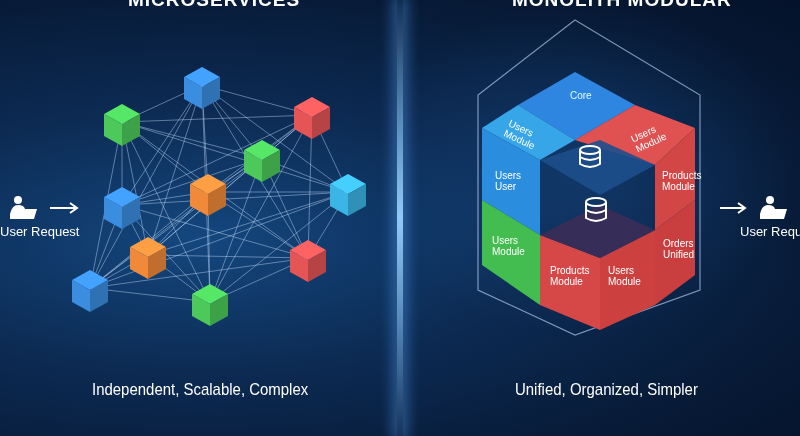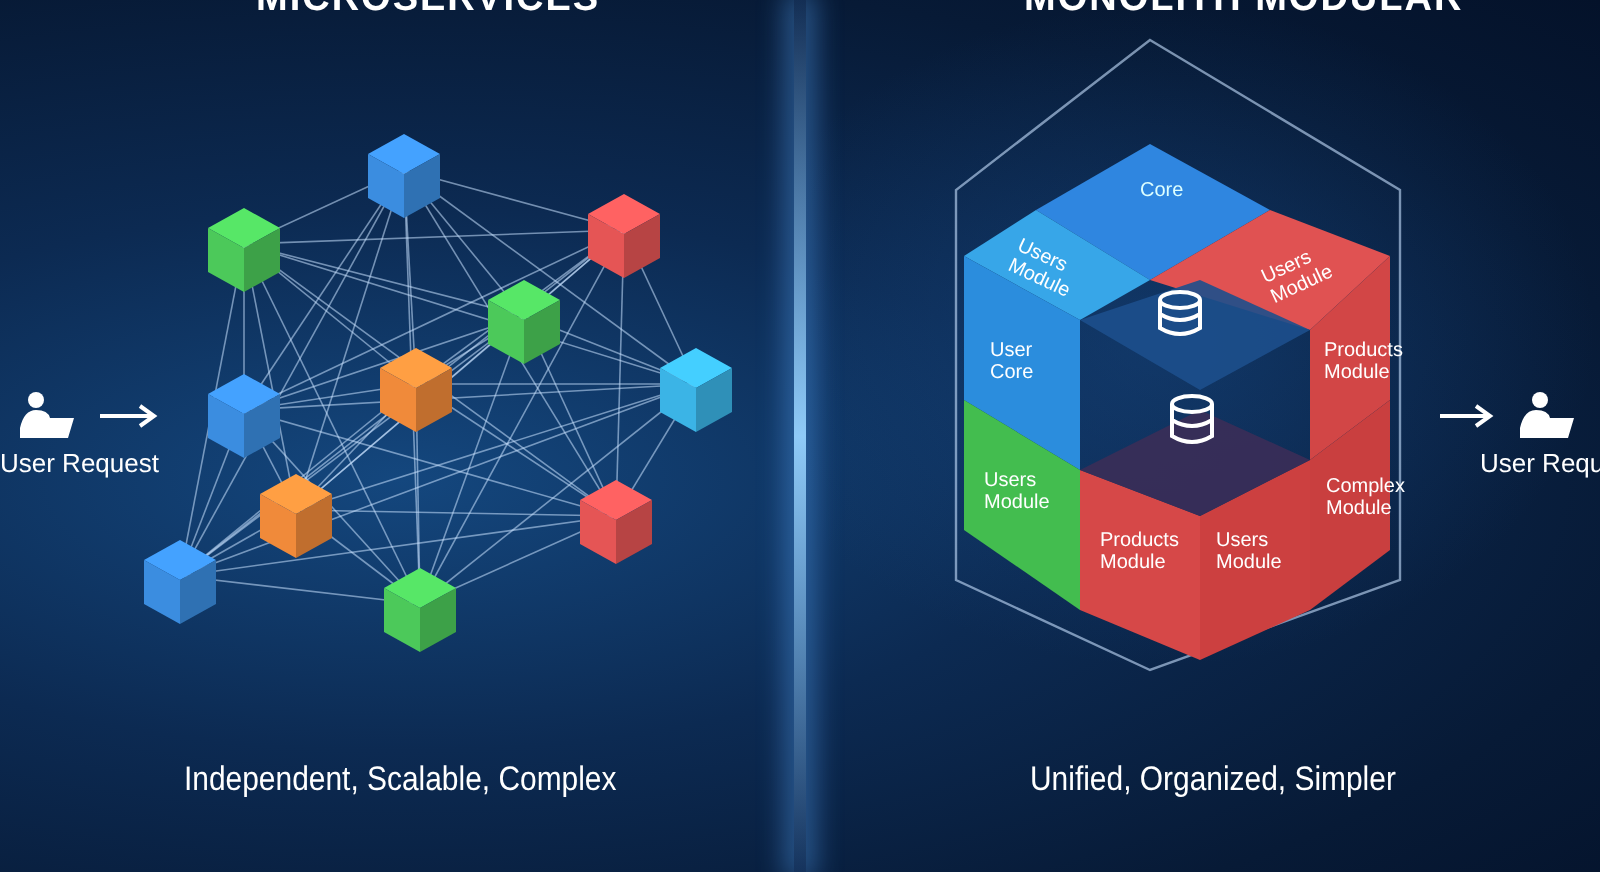--- a/index.html
+++ b/index.html
@@ -180,23 +180,23 @@
     </g>
     <g stroke="#fff" stroke-width="2" fill="none">
       <line x1="320" y1="208" x2="344" y2="208"></line>
         <polyline points="338,203 345,208 338,213"></polyline>
     </g>
   </svg>
   <div class="title" style="left:112px">MONOLITH MODULAR</div>
   <div class="lbl" style="left:170px;top:90px;font-size:10px;color:#dff">Core</div>
   <div class="lbl" style="left:105px;top:125px;width:40px;font-size:10px;white-space:normal;transform:rotate(25deg)">Users Module</div>
   <div class="lbl" style="left:232px;top:125px;width:40px;font-size:10px;white-space:normal;transform:rotate(-25deg)">Users Module</div>
-  <div class="lbl" style="left:95px;top:170px;width:30px;font-size:10px;white-space:normal">User Core</div>
+  <div class="lbl" style="left:95px;top:170px;width:30px;font-size:10px;white-space:normal">Users User</div>
   <div class="lbl" style="left:262px;top:170px;width:40px;font-size:10px;white-space:normal">Products Module</div>
   <div class="lbl" style="left:92px;top:235px;width:40px;font-size:10px;white-space:normal">Users Module</div>
   <div class="lbl" style="left:150px;top:265px;width:44px;font-size:10px;white-space:normal">Products Module</div>
   <div class="lbl" style="left:208px;top:265px;width:40px;font-size:10px;white-space:normal">Users Module</div>
-  <div class="lbl" style="left:263px;top:238px;width:40px;font-size:10px;white-space:normal">Complex Module</div>
+  <div class="lbl" style="left:263px;top:238px;width:40px;font-size:10px;white-space:normal">Orders Unified</div>
   <div class="lbl" style="left:340px;top:224px">User Request</div>
   <div class="caption" style="left:115px">Unified, Organized, Simpler</div>
 </div>
 
 <div class="divider"></div>
 
 </body></html>

